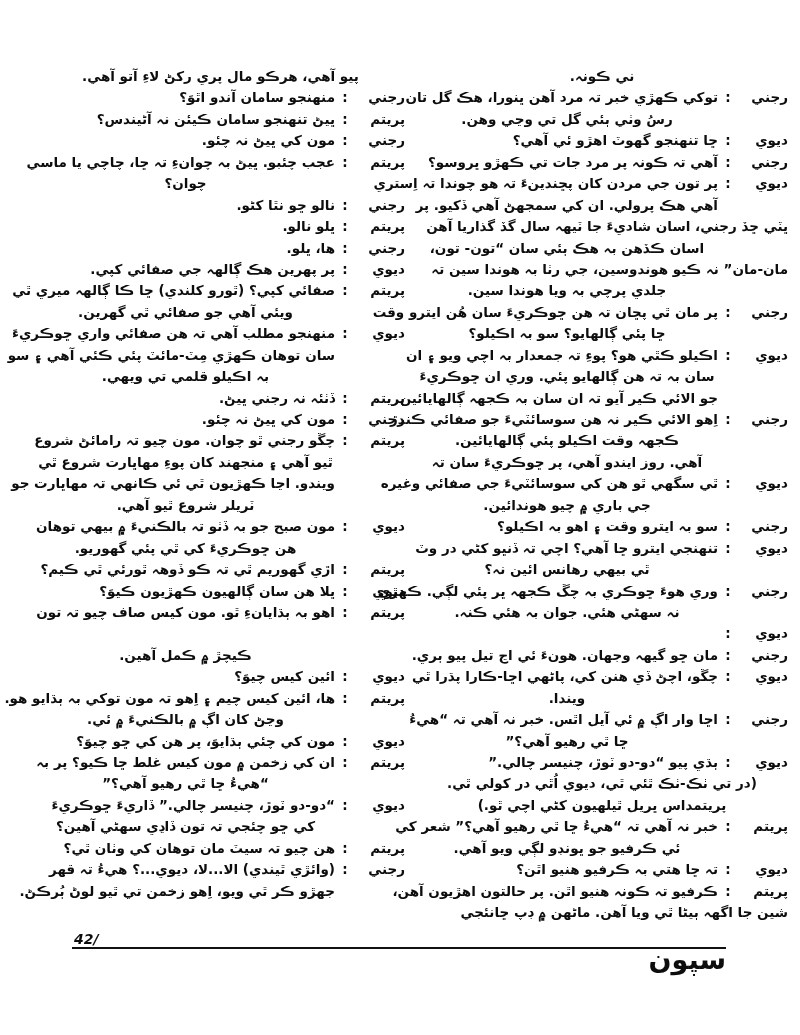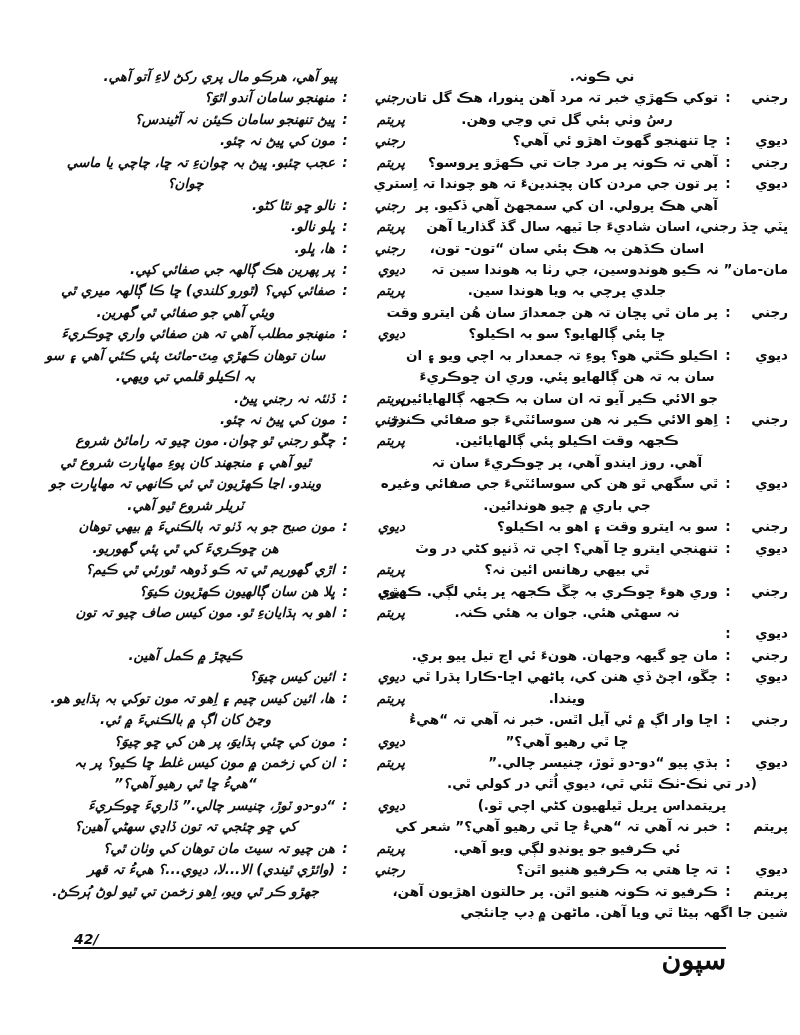--- a/index.html
+++ b/index.html
@@ -13,21 +13,21 @@
     overflow:hidden;
     margin:0 auto;
   }
   .col{
     position:absolute;
     top:66px;
     direction:rtl;
     font-size:13.5px;
   }
   .col-right{right:12px;width:372px;}
-  .col-left{left:36px;width:369px;font-style:italic;}
+  .col-left{left:36px;width:369px;}
   .row{
     display:flex;
     height:21.45px;
     line-height:21.45px;
     white-space:nowrap;
   }
   .sp{width:50px;flex:none;text-align:right;}
   .cl{width:20px;flex:none;text-align:center;}
   .tx{flex:1;text-align:right;}
   .tx.center{text-align:center;}
@@ -44,21 +44,20 @@
     font-weight:bold;
     font-style:italic;
     direction:ltr;
   }
   .magazine-title{
     position:absolute;
     right:74px;top:944px;
     font-size:27px;
     font-weight:bold;
     direction:rtl;
-    font-family:Liberation Serif, serif;
   }
 </style>
 </head>
 <body>
 
 <div class="page">
   <div class="col col-right" id="col-right">
       <div class="row">
         <span class="tx center">ني ڪونہ.</span>
       </div>
@@ -104,21 +103,21 @@
         <span class="tx">مان-مان” نہ ڪيو هوندوسين، جي رٺا بہ هوندا سين تہ</span>
       </div>
       <div class="row">
         <span class="sp"></span>
         <span class="cl"></span>
         <span class="tx center">جلدي پرچي بہ ويا هوندا سين.</span>
       </div>
       <div class="row">
         <span class="sp">رجني</span>
         <span class="cl">:</span>
-        <span class="tx">پر مان ٿي پڇان تہ هن جمعدارَ سان هُن ايترو وقت</span>
+        <span class="tx">پر مان ٿي پڇان تہ هن ڇوڪريءَ سان هُن ايترو وقت</span>
       </div>
       <div class="row">
         <span class="sp"></span>
         <span class="cl"></span>
         <span class="tx center">ڇا پئي ڳالهايو؟ سو بہ اڪيلو؟</span>
       </div>
       <div class="row">
         <span class="sp">ديوي</span>
         <span class="cl">:</span>
         <span class="tx">اڪيلو ڪٿي هو؟ پوءِ تہ جمعدار بہ اچي ويو ۽ ان</span>

